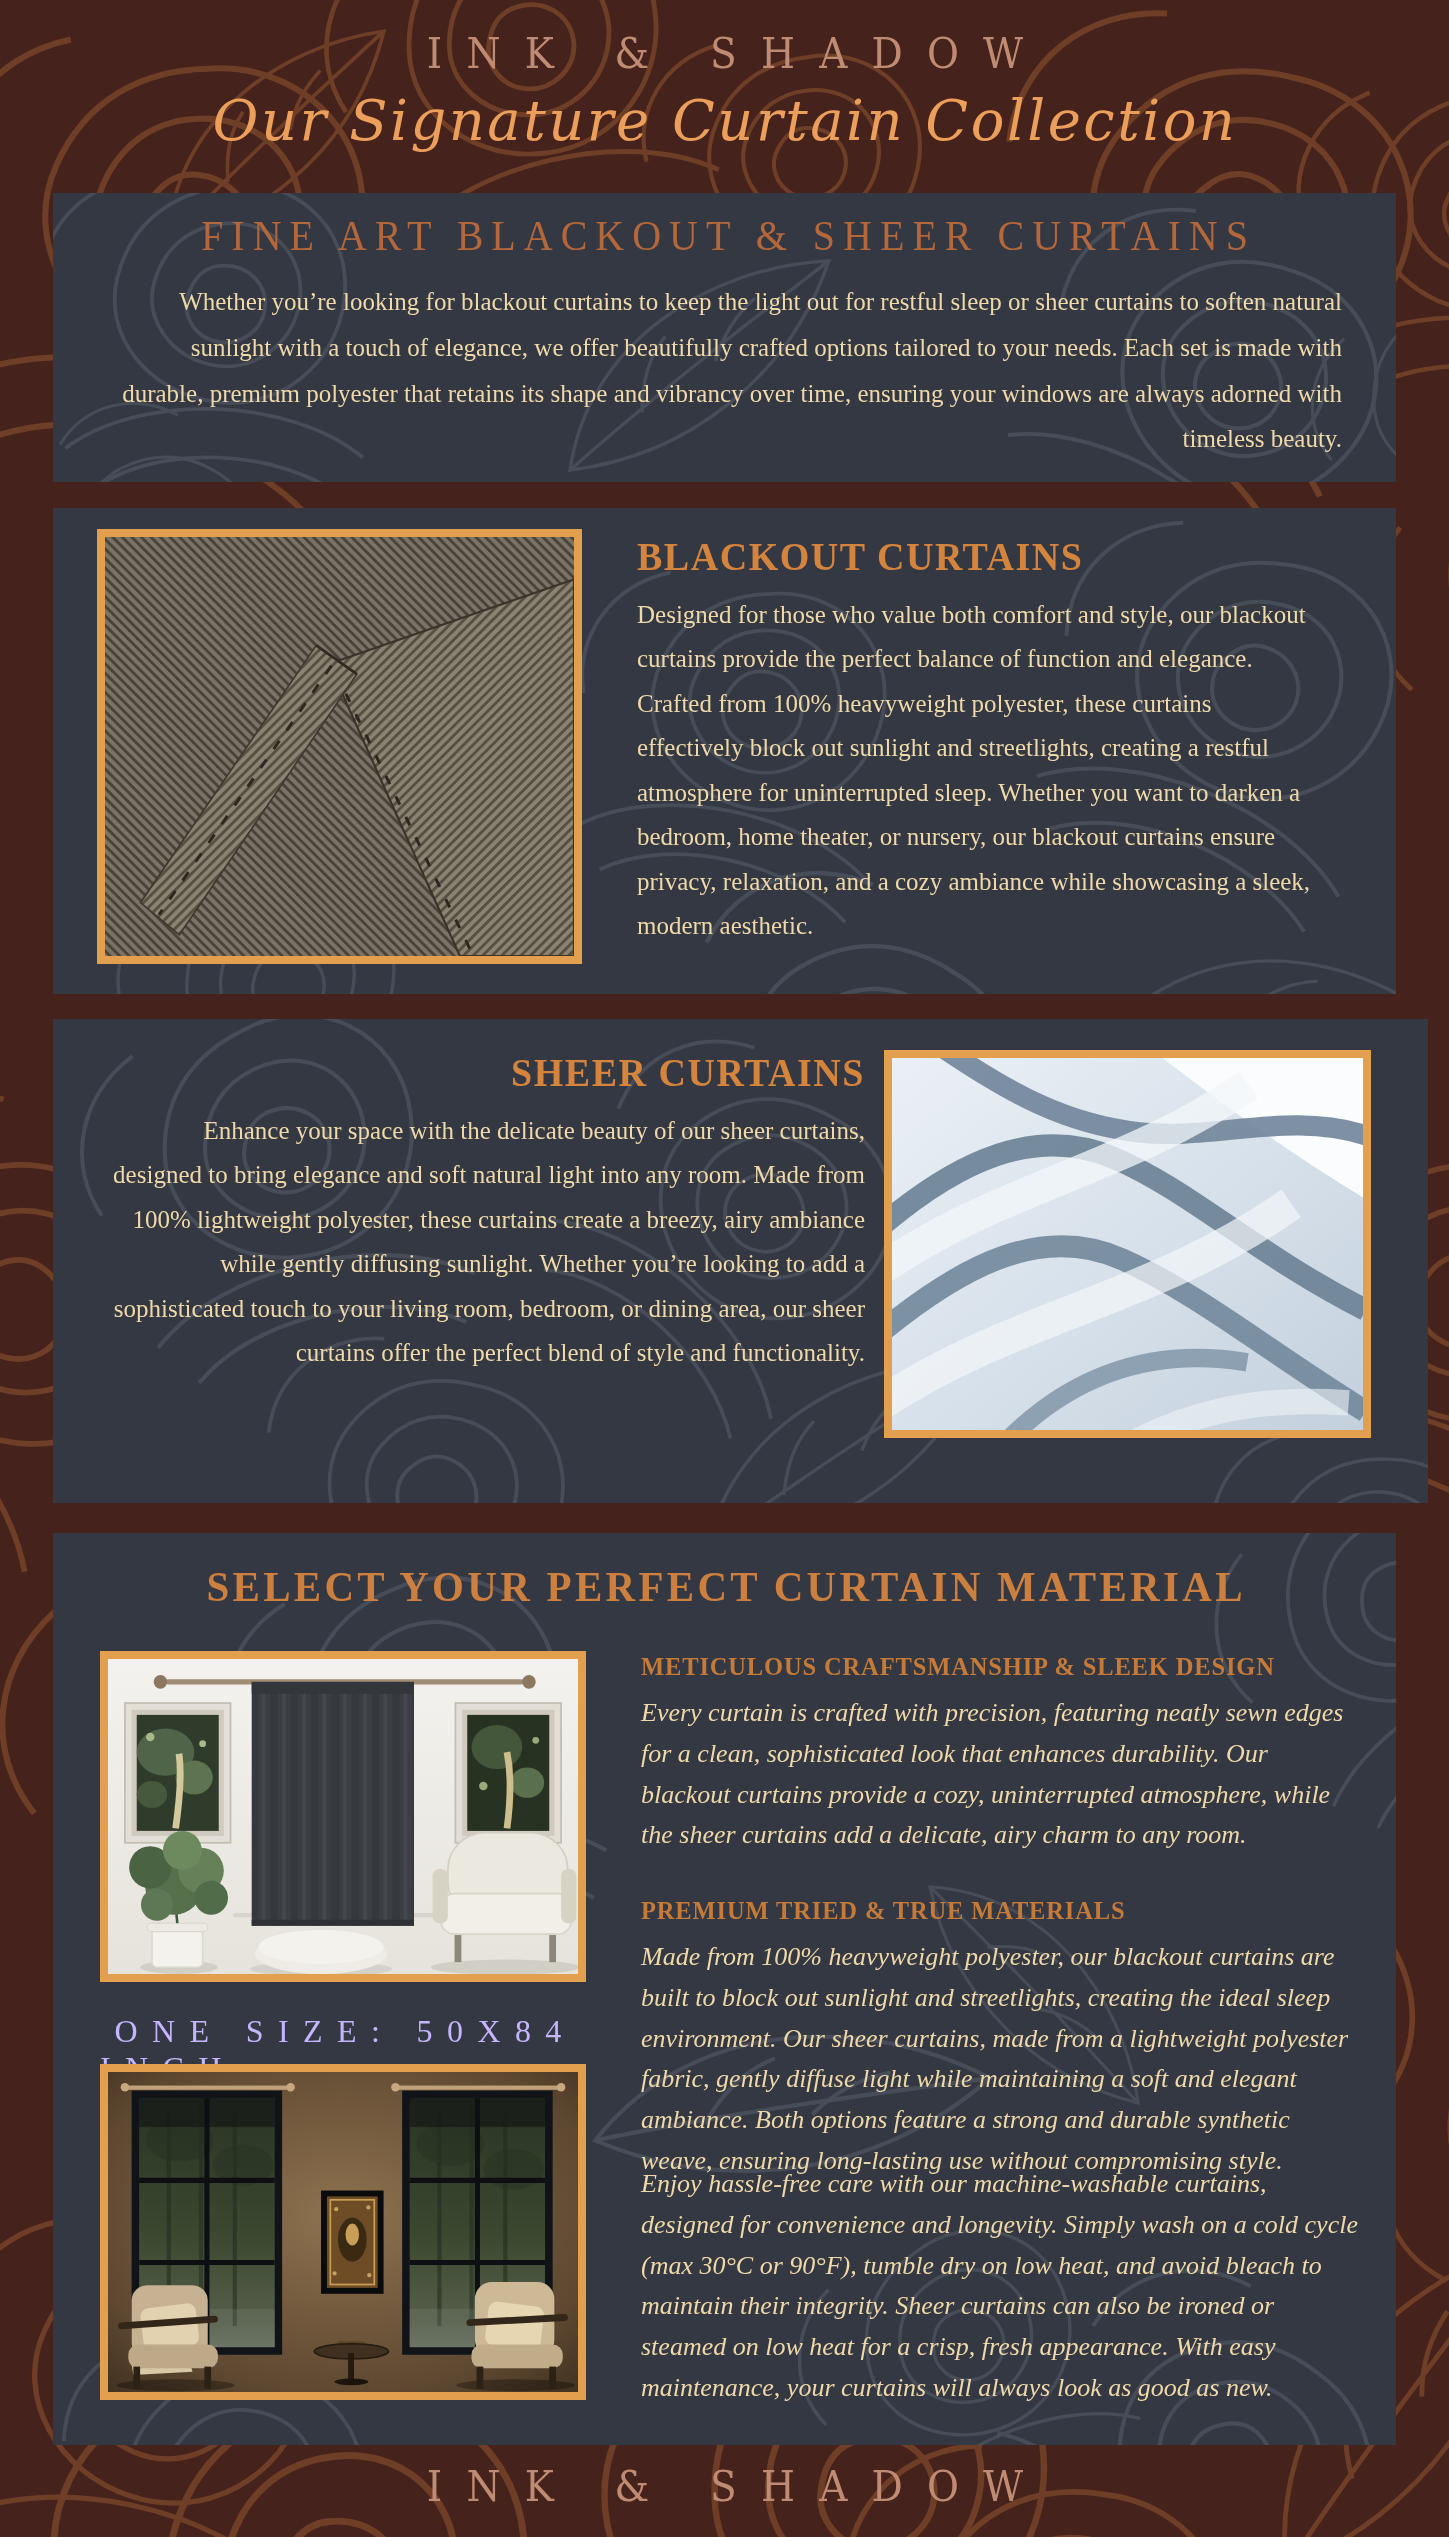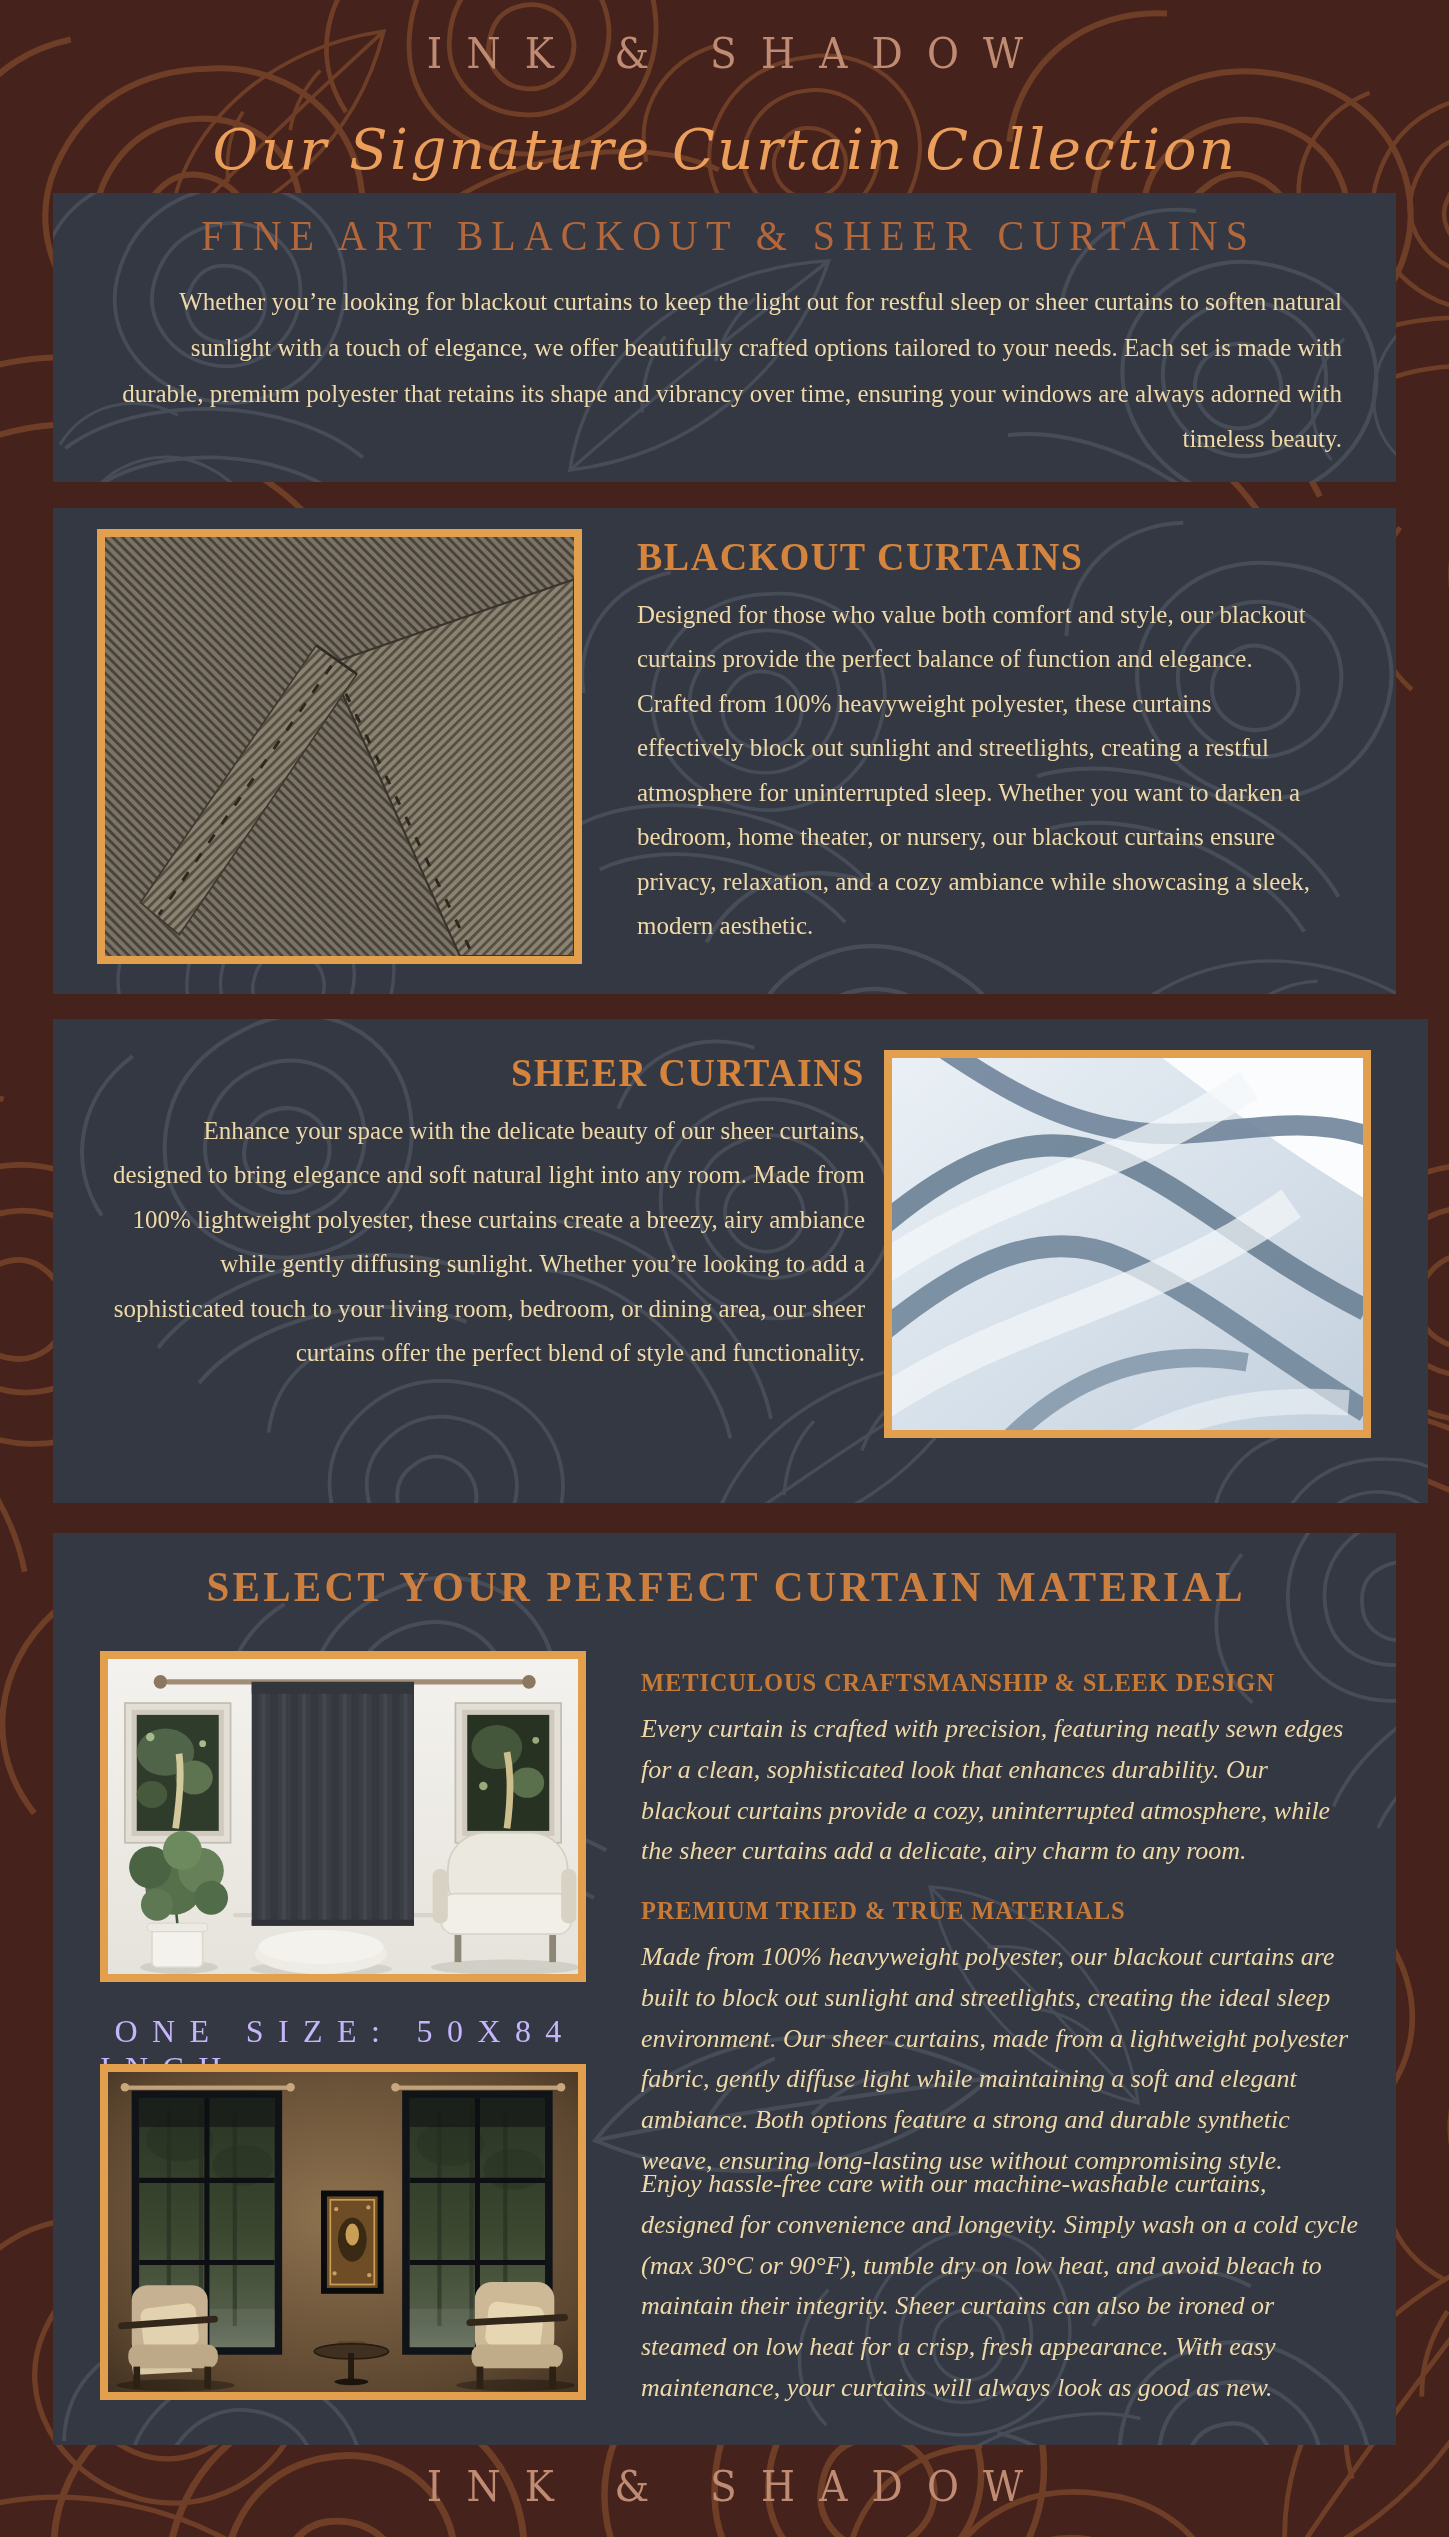--- a/index.html
+++ b/index.html
@@ -17,21 +17,21 @@
     position:absolute;width:100%;text-align:center;
     font-family:"DejaVu Serif", serif;
     color:#c08b73;font-size:39px;letter-spacing:.62em;text-indent:.62em;
     transform:scaleY(1.12);
   }
   .brand-top{top:30px;}
   .brand-footer{top:2463px;}
   .script{
     position:absolute;top:88px;width:100%;text-align:center;
     font-family:"DejaVu Serif", serif;font-style:italic;
-    color:#ec9e5b;font-size:56px;letter-spacing:2.5px;margin-top:29px;
+    color:#ec9e5b;font-size:56px;letter-spacing:2.5px;
   }
 
   .panel{
     position:absolute;left:53px;width:1343px;
     background:#343843;overflow:hidden;
   }
   .p-intro{top:193px;height:289px;}
   .p-blackout{top:508px;height:486px;}
   .p-sheer{top:1019px;height:484px;padding-left:32px;}
   .p-materials{top:1533px;height:912px;}
@@ -66,21 +66,21 @@
     color:#cc7f3e;font-size:41px;font-weight:bold;letter-spacing:.08em;text-indent:.08em;
     transform:scaleY(1.05);
   }
   .room1{left:47px;top:118px;width:470px;height:315px;}
   .room2{left:47px;top:531px;width:470px;height:320px;}
   .size-label{
     position:absolute;left:47px;top:480px;width:487px;text-align:left;
     color:#c4b5fd;font-size:32px;letter-spacing:.45em;text-indent:.45em;
   }
   .feature{position:absolute;left:588px;width:721px;}
-  .f1{top:120px;margin-top:16px;} .f2{top:364px;} .f3{top:631px;}
+  .f1{top:120px;} .f2{top:364px;} .f3{top:631px;}
   .feature h3{
     margin:0 0 12px 0;color:#c67a38;font-size:24.5px;font-weight:bold;
     letter-spacing:.035em;
   }
   .feature p{margin:0;color:#efd9a9;font-size:26px;line-height:1.57;font-style:italic;}
 </style>
 </head>
 <body>
 
 <svg width="0" height="0" style="position:absolute">

